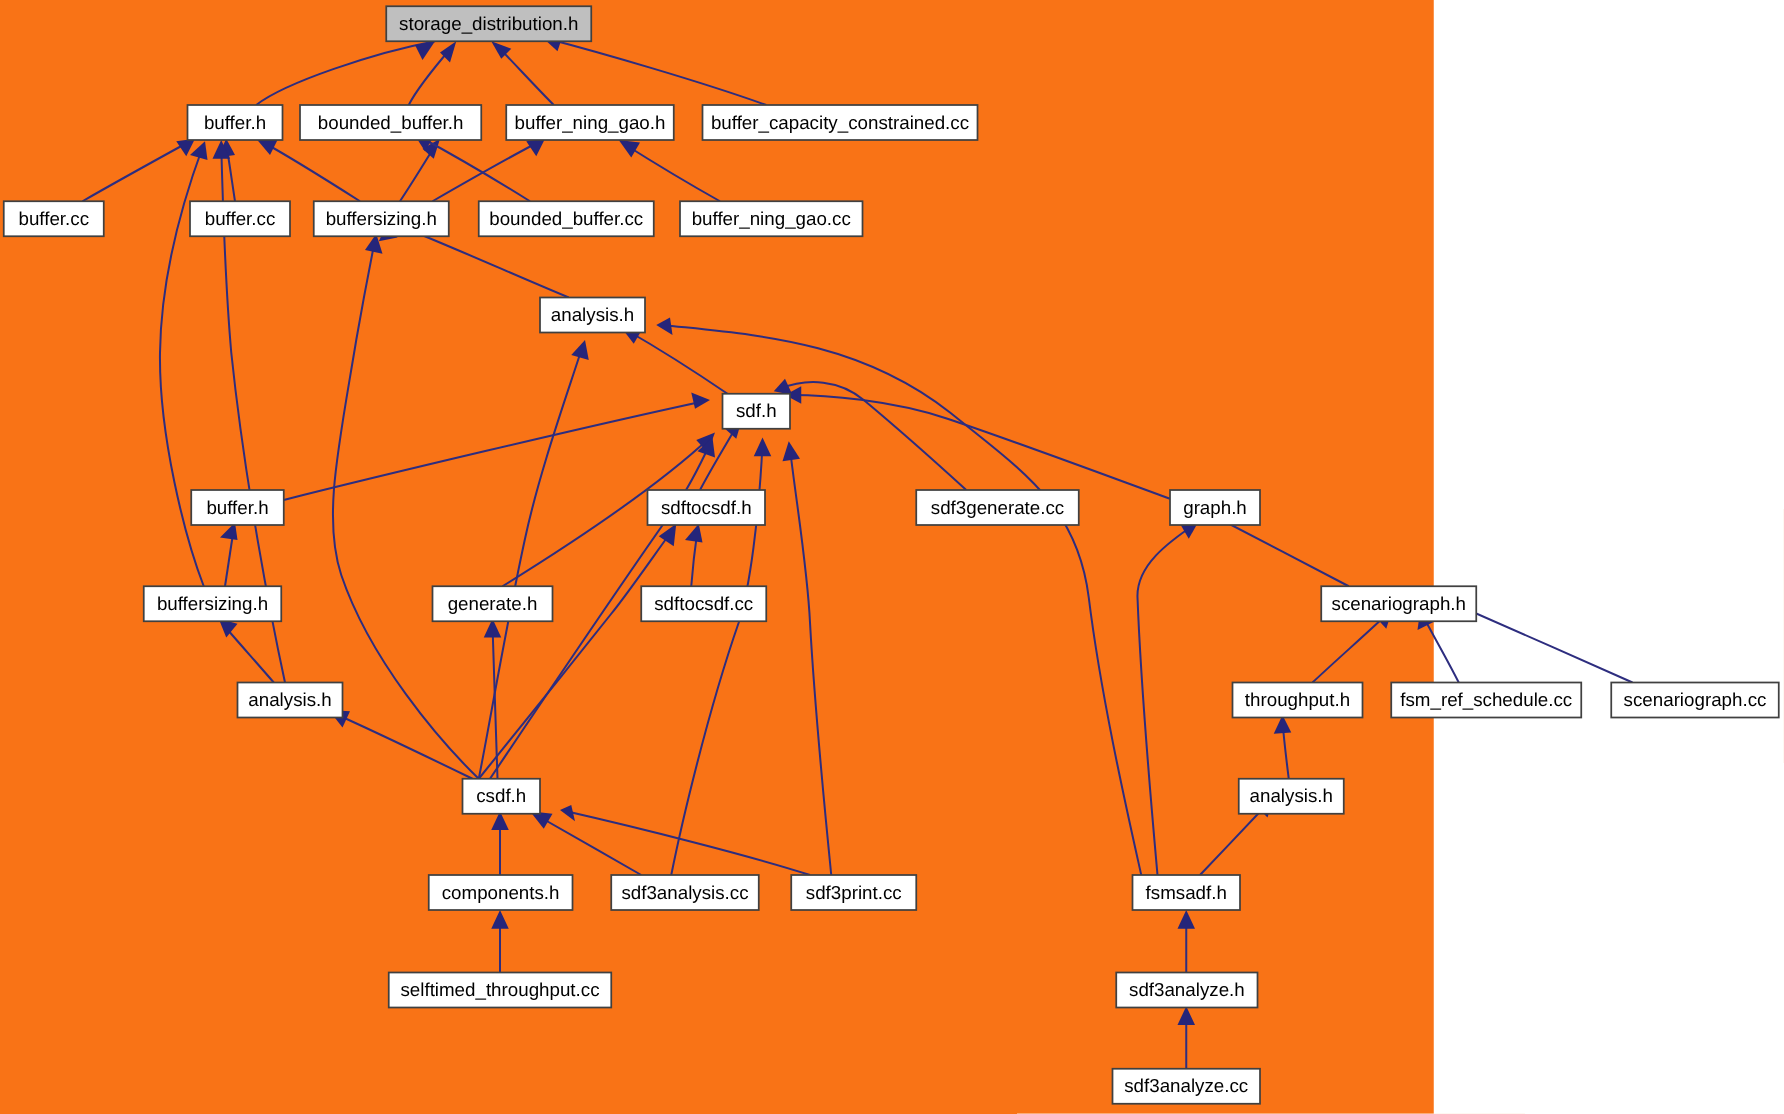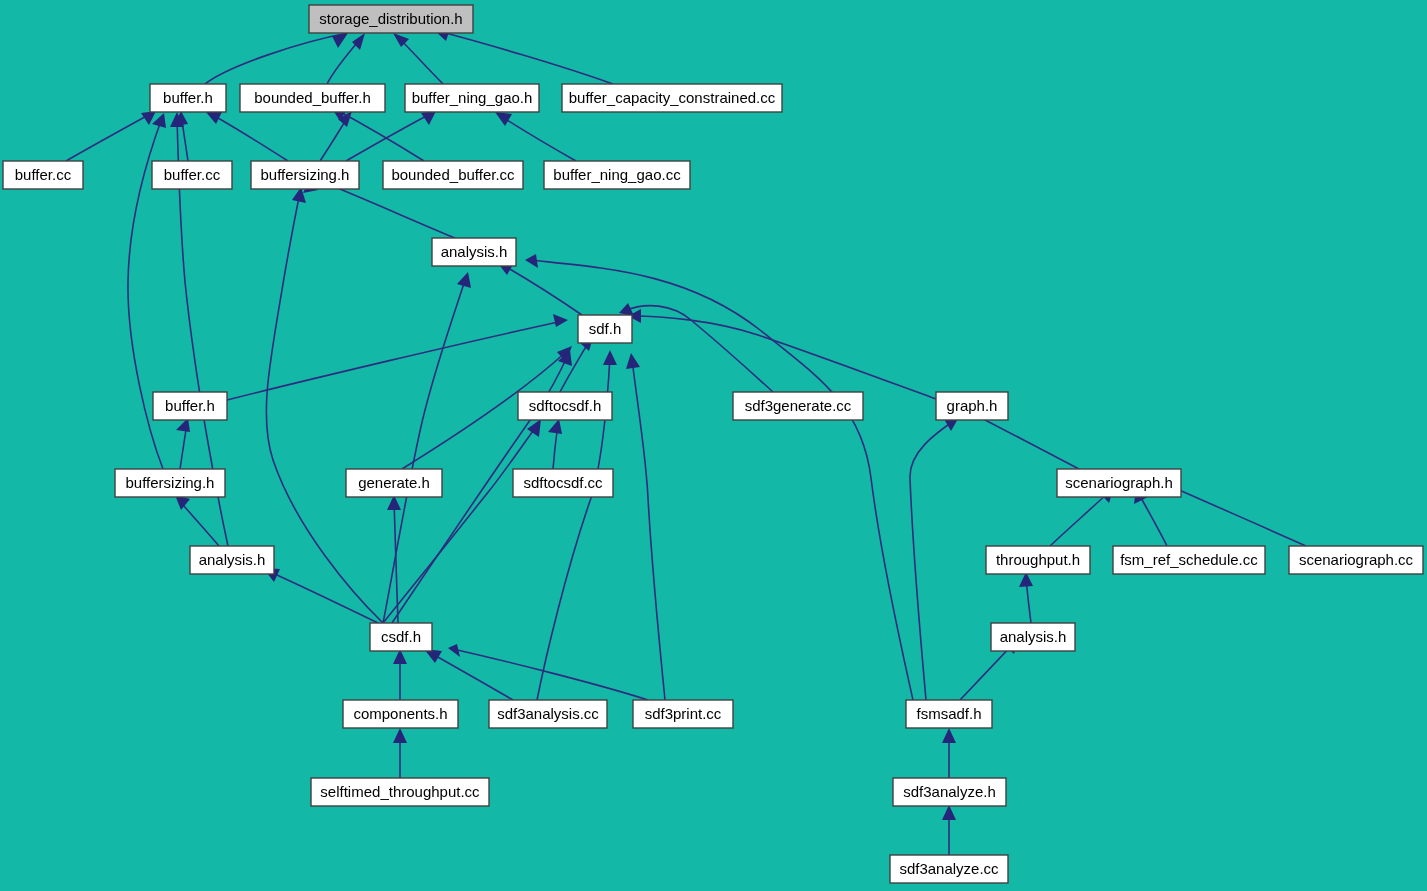--- a/index.html
+++ b/index.html
@@ -2,23 +2,23 @@
 <html><head>
 <meta charset="utf-8">
 <style>
   html, body {
     margin: 0;
     padding: 0;
     background: #ffffff;
   }
   #graph-root {
     position: relative;
-    width: 1427px;
+    width: 1147px;
     height: 891px;
-    background: #14b8a6;
+    background: #f97316;
     font-family: "Liberation Sans", sans-serif;
   }
   svg.graph-canvas {
     position: absolute;
     left: 0;
     top: 0;
     width: 1427px;
     height: 891px;
   }
   .edge-line {

